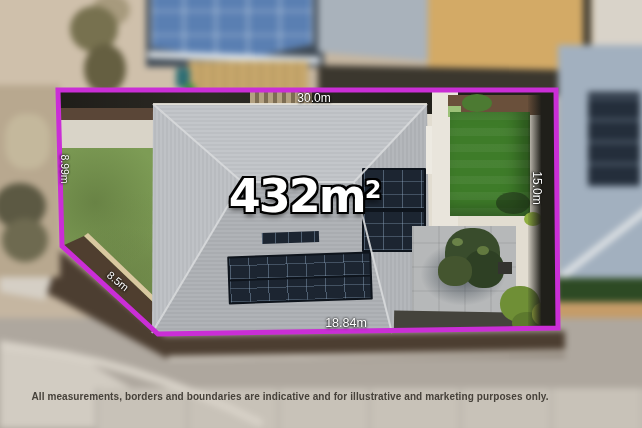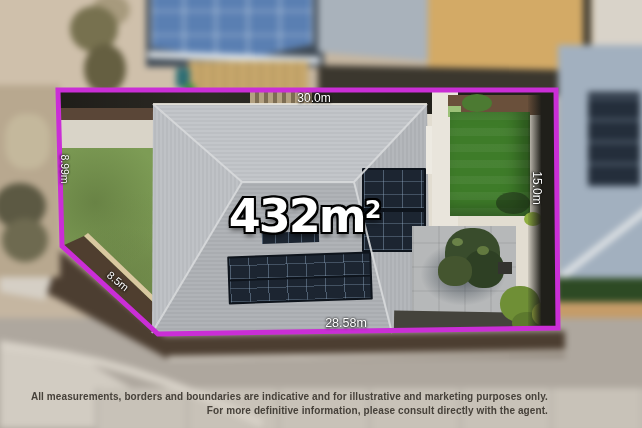--- a/index.html
+++ b/index.html
@@ -118,27 +118,27 @@
   
   #lines{position:absolute;left:0;top:0;z-index:3;}
   .lbl{position:absolute;z-index:4;color:#fff;font-size:12px;white-space:nowrap;
     text-shadow:0 1px 3px rgba(0,0,0,.95),0 0 2px rgba(0,0,0,.85);
     transform:translate(-50%,-50%);}
   .lbl-top{left:314px;top:98px;}
   .lbl-right{left:537px;top:188px;transform:translate(-50%,-50%) rotate(90deg);}
   .lbl-bottom{left:346px;top:323px;font-size:12.5px;}
   .lbl-diag{left:118px;top:281px;font-size:11px;transform:translate(-50%,-50%) rotate(39deg);}
   .lbl-left{left:65px;top:169px;font-size:10.5px;transform:translate(-50%,-50%) rotate(90deg);}
-  .area-lbl{position:absolute;z-index:4;left:305px;top:216px;transform:translate(-50%,-50%);
+  .area-lbl{position:absolute;z-index:4;left:305px;top:196px;transform:translate(-50%,-50%);
     color:#fff;font-family:"DejaVu Sans","Liberation Sans",sans-serif;
     font-size:46px;font-weight:800;letter-spacing:-2px;white-space:nowrap;
     text-shadow:-2px -2px 0 #000,0 -2px 0 #000,2px -2px 0 #000,-2px 0 0 #000,
                  2px 0 0 #000,-2px 2px 0 #000,0 2px 0 #000,2px 2px 0 #000,0 4px 5px rgba(0,0,0,.55);}
   .area-sup{font-size:24px;vertical-align:14px;letter-spacing:0;}
-  #disclaimer{position:absolute;z-index:4;left:0;top:390px;width:548px;text-align:right;
+  #disclaimer{position:absolute;z-index:4;left:16px;top:390px;width:548px;text-align:center;
     color:#46413a;font-size:10px;line-height:13.5px;font-weight:600;letter-spacing:.1px;}
 </style>
 </head>
 <body>
 
 <div id="stage">
 
   <div id="outer">
     <div class="p o-base"></div>
     <div class="p o-sand-tl"></div>
@@ -230,24 +230,23 @@
       <line x1="242" y1="182" x2="354" y2="182"></line>
       <line x1="242" y1="182" x2="152" y2="333"></line>
       <line x1="354" y1="182" x2="392" y2="333"></line>
       <line x1="153" y1="104" x2="427" y2="104" stroke="#e6e3da"></line>
     </g>
     <polygon points="58,90 556,90 558,328 158,334 62,246" fill="none" stroke="#ca2ed6" stroke-width="5" stroke-linejoin="miter"></polygon>
   </svg>
 
   <div class="lbl lbl-top">30.0m</div>
   <div class="lbl lbl-right">15.0m</div>
-  <div class="lbl lbl-bottom">28.58m</div>
+  <div class="lbl lbl-bottom">18.84m</div>
   <div class="lbl lbl-diag">8.5m</div>
   <div class="lbl lbl-left">8.99m</div>
 
   <div class="area-lbl"><span>432m</span><span class="area-sup">2</span></div>
 
   <div id="disclaimer">
     <div>All measurements, borders and boundaries are indicative and for illustrative and marketing purposes only.</div>
-    <div>For more definitive information, please consult directly with the agent.</div>
   </div>
 
 </div>
 
 </body></html>

